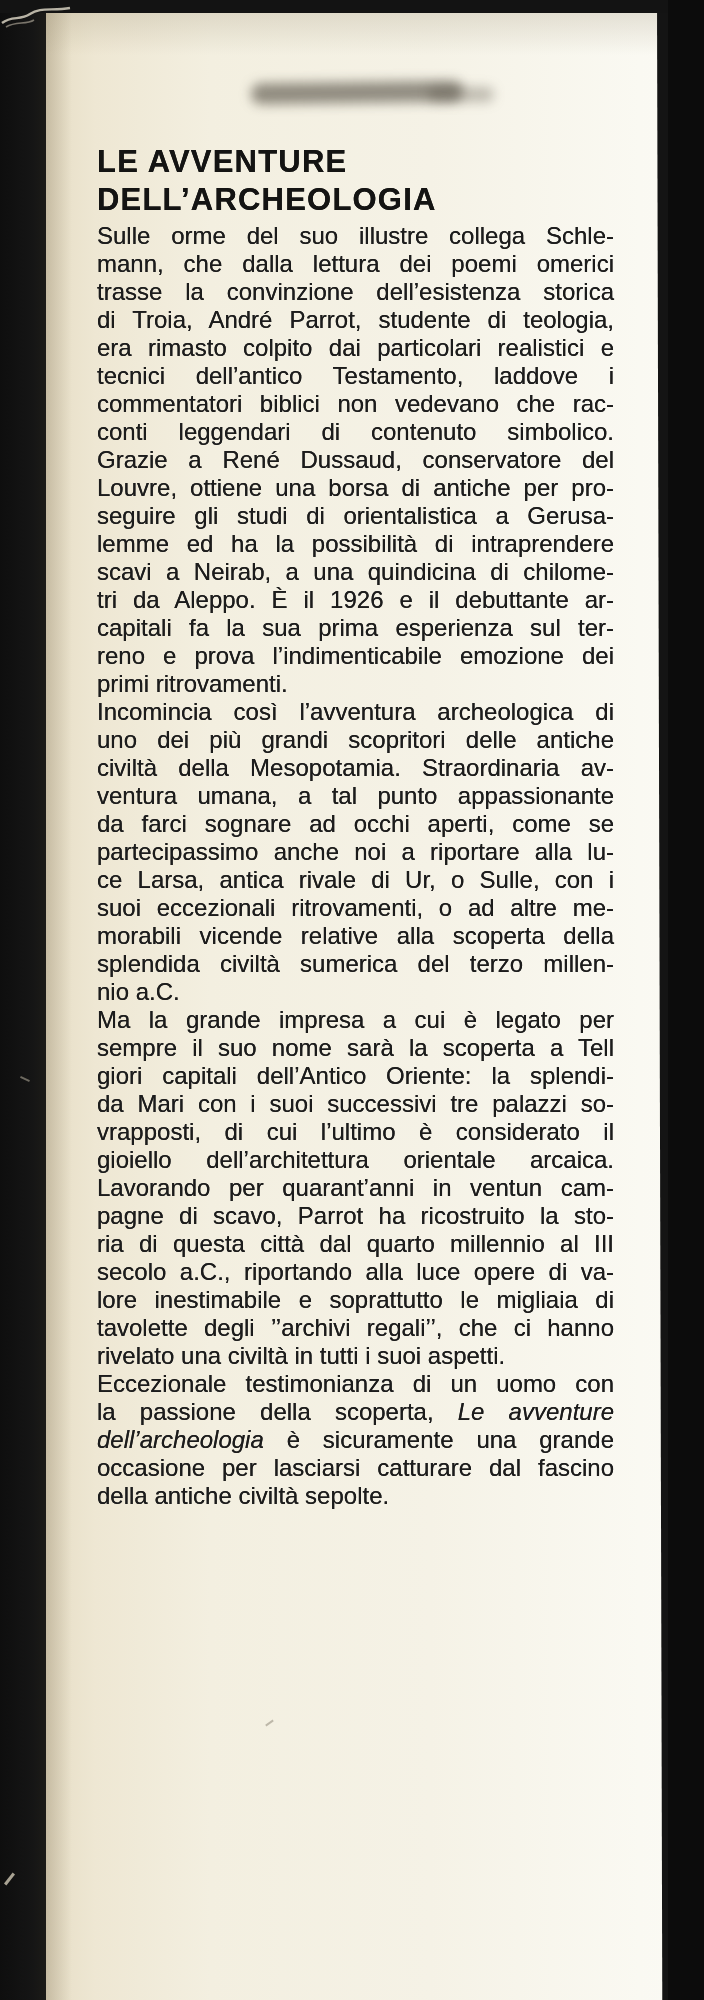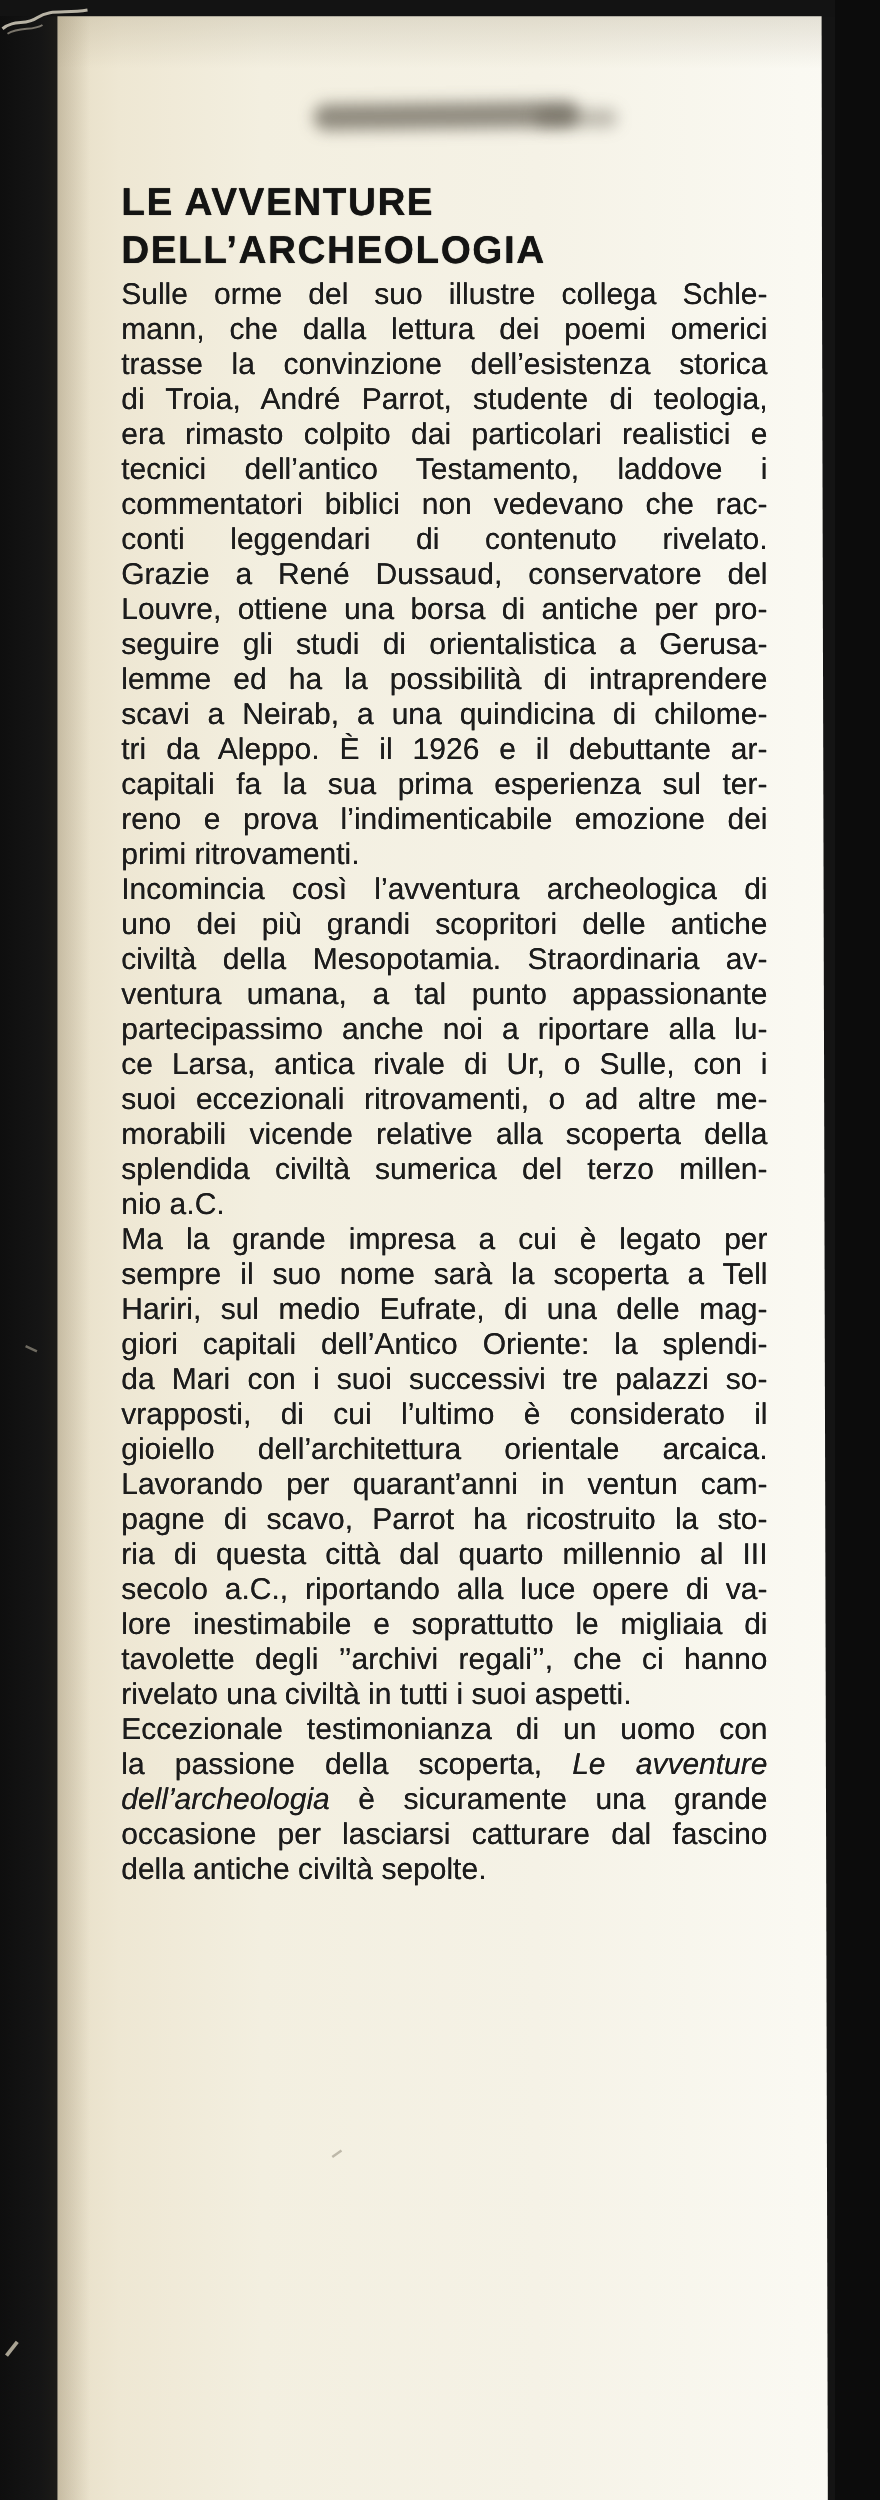--- a/index.html
+++ b/index.html
@@ -116,43 +116,43 @@
   </h1>
 
   <div class="body-text">
       <div class="line"><span>Sulle orme del suo illustre collega Schle-</span></div>
       <div class="line"><span>mann, che dalla lettura dei poemi omerici</span></div>
       <div class="line"><span>trasse la convinzione dell’esistenza storica</span></div>
       <div class="line"><span>di Troia, André Parrot, studente di teologia,</span></div>
       <div class="line"><span>era rimasto colpito dai particolari realistici e</span></div>
       <div class="line"><span>tecnici dell’antico Testamento, laddove i</span></div>
       <div class="line"><span>commentatori biblici non vedevano che rac-</span></div>
-      <div class="line"><span>conti leggendari di contenuto rivelato.</span></div>
+      <div class="line"><span>conti leggendari di contenuto simbolico.</span></div>
       <div class="line"><span>Grazie a René Dussaud, conservatore del</span></div>
       <div class="line"><span>Louvre, ottiene una borsa di antiche per pro-</span></div>
       <div class="line"><span>seguire gli studi di orientalistica a Gerusa-</span></div>
       <div class="line"><span>lemme ed ha la possibilità di intraprendere</span></div>
       <div class="line"><span>scavi a Neirab, a una quindicina di chilome-</span></div>
       <div class="line"><span>tri da Aleppo. È il 1926 e il debuttante ar-</span></div>
       <div class="line"><span>capitali fa la sua prima esperienza sul ter-</span></div>
       <div class="line"><span>reno e prova l’indimenticabile emozione dei</span></div>
       <div class="line flush"><span>primi ritrovamenti.</span></div>
       <div class="line"><span>Incomincia così l’avventura archeologica di</span></div>
       <div class="line"><span>uno dei più grandi scopritori delle antiche</span></div>
       <div class="line"><span>civiltà della Mesopotamia. Straordinaria av-</span></div>
       <div class="line"><span>ventura umana, a tal punto appassionante</span></div>
+      <div class="line"><span>da farci sognare ad occhi aperti, come se</span></div>
       <div class="line"><span>partecipassimo anche noi a riportare alla lu-</span></div>
       <div class="line"><span>ce Larsa, antica rivale di Ur, o Sulle, con i</span></div>
       <div class="line"><span>suoi eccezionali ritrovamenti, o ad altre me-</span></div>
       <div class="line"><span>morabili vicende relative alla scoperta della</span></div>
       <div class="line"><span>splendida civiltà sumerica del terzo millen-</span></div>
       <div class="line flush"><span>nio a.C.</span></div>
       <div class="line"><span>Ma la grande impresa a cui è legato per</span></div>
       <div class="line"><span>sempre il suo nome sarà la scoperta a Tell</span></div>
-      <div class="line"><span>Hariri, sul medio Eufrate, di una delle mag-</span></div>
       <div class="line"><span>giori capitali dell’Antico Oriente: la splendi-</span></div>
       <div class="line"><span>da Mari con i suoi successivi tre palazzi so-</span></div>
       <div class="line"><span>vrapposti, di cui l’ultimo è considerato il</span></div>
       <div class="line"><span>gioiello dell’architettura orientale arcaica.</span></div>
       <div class="line"><span>Lavorando per quarant’anni in ventun cam-</span></div>
       <div class="line"><span>pagne di scavo, Parrot ha ricostruito la sto-</span></div>
       <div class="line"><span>ria di questa città dal quarto millennio al III</span></div>
       <div class="line"><span>secolo a.C., riportando alla luce opere di va-</span></div>
       <div class="line"><span>lore inestimabile e soprattutto le migliaia di</span></div>
       <div class="line"><span>tavolette degli ’’archivi regali’’, che ci hanno</span></div>

